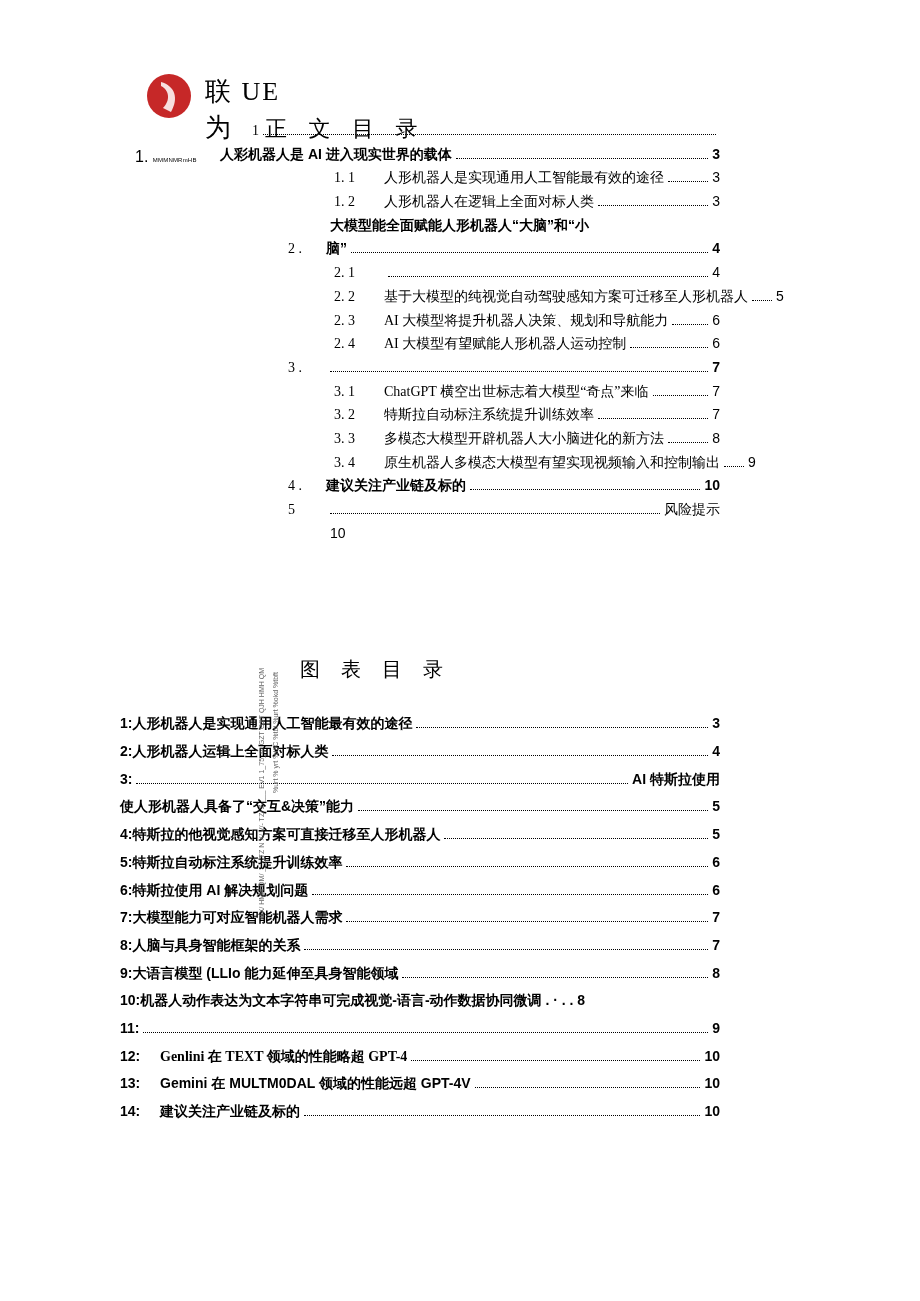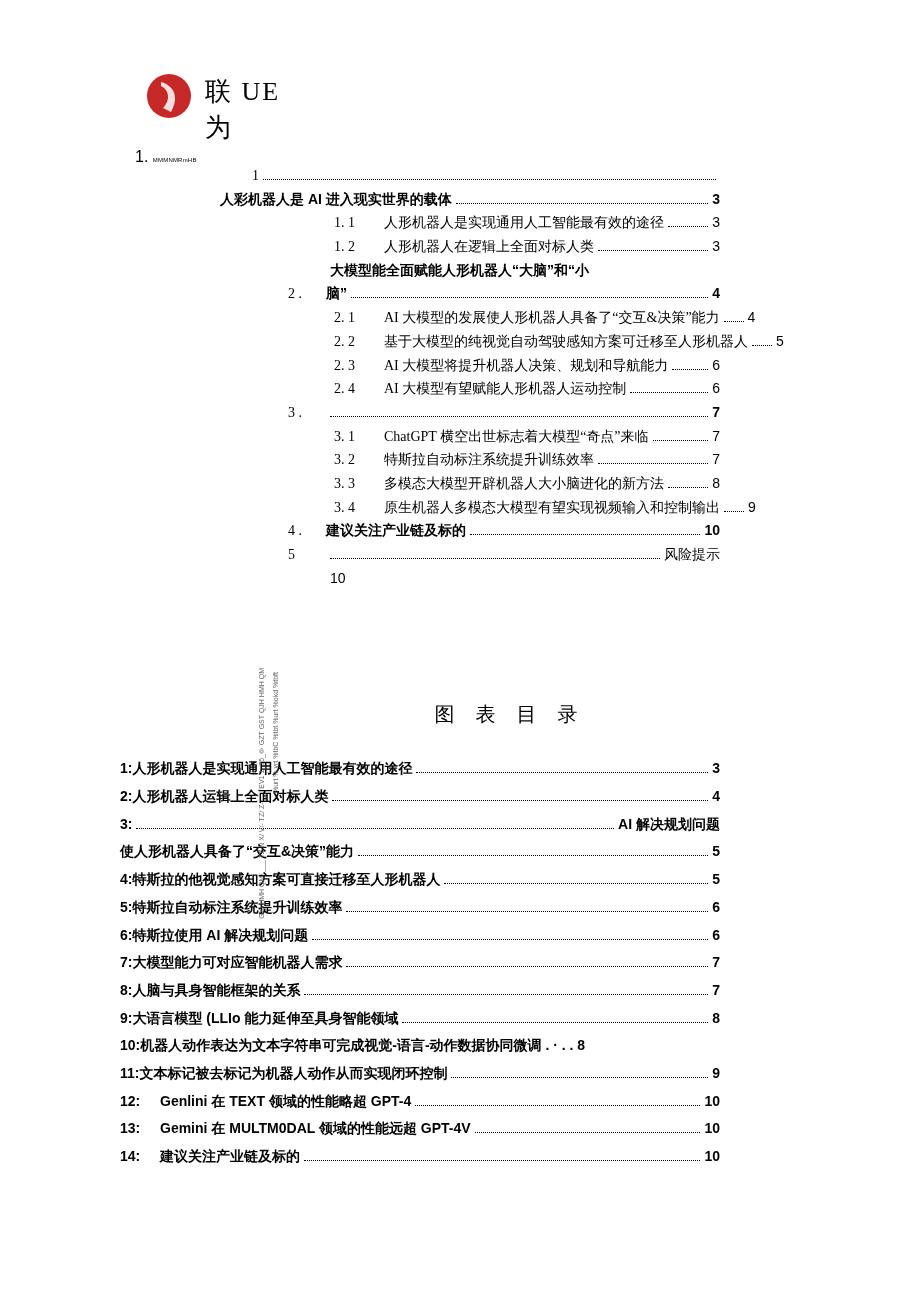--- a/index.html
+++ b/index.html
@@ -1,37 +1,37 @@
 <!DOCTYPE html>
 <html><head>
 <meta charset="utf-8">
 <style>
 html,body{margin:0;padding:0;background:#fff;font-family:"SimSun","宋体","Microsoft YaHei",serif;color:#000;font-size:14px;line-height:1.55}
-.page{width:780px;min-height:1301px;box-sizing:border-box;padding:83px 60px 40px 95px;position:relative}
+.page{width:780px;min-height:1301px;box-sizing:border-box;padding:38px 60px 40px 95px;position:relative}
 .logo{position:absolute;left:145px;top:72px;width:48px;height:48px;border-radius:4px;overflow:hidden}
 .logo svg{width:100%;height:100%}
 .brand1{position:absolute;left:205px;top:72px;font-size:26px;letter-spacing:2px}
 .brand2{position:absolute;left:205px;top:108px;font-size:26px}
 .title-main{position:absolute;left:265px;top:112px;font-size:22px;letter-spacing:8px;font-family:"KaiTi","楷体",serif}
 .one{position:absolute;left:135px;top:145px;font-size:16px;font-family:sans-serif}
 .tiny{font-size:6px;font-family:sans-serif;letter-spacing:.2px}
 .toc{margin-top:82px;margin-left:25px}
 .row{display:flex;align-items:baseline;margin:2px 0;white-space:nowrap}
 .n2{min-width:50px;padding-left:4px}
 .lead{white-space:pre}
 .txt{font-family:"SimSun","宋体",serif}
 .bold{font-weight:700;font-family:"SimHei","黑体","Microsoft YaHei",sans-serif}
 .dots{flex:1;border-bottom:1.6px dotted #000;margin:0 4px 3px 4px;min-width:20px}
 .pg{font-family:sans-serif}
 .indent-a{margin-left:100px}
 .indent-b{margin-left:210px}
 .indent-c{margin-left:168px}
 .indent-c2{margin-left:132px}
 .sec-num{display:inline-block;min-width:38px}
-.title-figs{text-align:center;font-size:20px;letter-spacing:8px;margin:110px 0 28px 180px;font-family:"KaiTi","楷体",serif}
+.title-figs{font-size:20px;letter-spacing:8px;margin:110px 0 28px 180px;font-family:"KaiTi","楷体",serif}
 .figs .row{margin:6px 0}
 .fig-left{margin-left:170px}
 .fig-left2{margin-left:0}
 .fn{font-family:sans-serif;font-weight:700}
 .vertical{position:absolute;left:272px;top:672px;width:14px;font-size:7px;line-height:1;color:#666;writing-mode:vertical-rl;transform:rotate(180deg);font-family:sans-serif;letter-spacing:0}
 .v2{left:258px;top:668px}
 .sub10{margin-left:210px;font-family:sans-serif;font-size:14px}
 </style>
 </head>
 <body>
@@ -39,20 +39,21 @@
 <div class="page">
 
   <div class="logo">
     <svg viewBox="0 0 48 48">
         <circle cx="24" cy="24" r="22" fill="#c62828"></circle>
         <path d="M16 10 C 30 14 34 26 26 40 L18 36 C 26 28 24 18 16 14 Z" fill="#fff" opacity=".85"></path>
       </svg>
   </div>
   <div class="brand1">联 UE</div>
   <div class="brand2">为</div>
+  <div class="title-main">正 文 目 录</div>
   <div class="one">
     <span>1.</span>
     <span class="tiny">MMMNMRmHB</span>
   </div>
 
   <div class="toc">
 
     <div class="row indent-c2">
       <span class="lead">1</span>
       <span class="dots"></span>
@@ -80,21 +81,20 @@
       <span class="txt bold">大模型能全面赋能人形机器人“大脑”和“小</span>
     </div>
     <div class="row indent-c">
       <span class="sec-num"><span>2</span> .</span>
       <span class="txt bold">脑”</span>
       <span class="dots"></span>
       <span class="pg bold">4</span>
     </div>
     <div class="row indent-b">
       <span class="n2">2. 1</span>
-      <span class="txt">AI 大模型的发展使人形机器人具备了“交互&amp;决策”能力</span>
       <span class="dots"></span>
       <span class="pg">4</span>
     </div>
     <div class="row indent-b">
       <span class="n2">2. 2</span>
       <span class="txt">基于大模型的纯视觉自动驾驶感知方案可迁移至人形机器人</span>
       <span class="dots"></span>
       <span class="pg">5</span>
     </div>
     <div class="row indent-b">
@@ -165,21 +165,21 @@
       </div>
       <div class="row fig-left">
         <span class="fn">2:</span>
         <span class="txt bold">人形机器人运辑上全面对标人类</span>
         <span class="dots"></span>
         <span class="pg bold">4</span>
       </div>
       <div class="row fig-left">
         <span class="fn">3:</span>
         <span class="dots"></span>
-        <span class="txt bold">AI 解决规划问题</span>
+        <span class="txt bold">AI 特斯拉使用</span>
       </div>
       <div class="row fig-left">
         <span class="txt bold">使人形机器人具备了“交互&amp;决策”能力</span>
         <span class="dots"></span>
         <span class="pg bold">5</span>
       </div>
       <div class="row fig-left">
         <span class="fn">4:</span>
         <span class="txt bold">特斯拉的他视觉感知方案可直接迁移至人形机器人</span>
         <span class="dots"></span>
@@ -214,27 +214,26 @@
         <span class="txt bold">大语言模型  (LLIo 能力延伸至具身智能领域</span>
         <span class="dots"></span>
         <span class="pg bold">8</span>
       </div>
       <div class="row fig-left2">
         <span class="fn">10:</span>
         <span class="txt bold">机器人动作表达为文本字符串可完成视觉-语言-动作数据协同微调 . · . . 8</span>
       </div>
       <div class="row fig-left2">
         <span class="fn">11:</span>
-        <span class="txt bold">文本标记被去标记为机器人动作从而实现闭环控制</span>
         <span class="dots"></span>
         <span class="pg bold">9</span>
       </div>
       <div class="row fig-left2">
         <span class="fn" style="min-width:40px">12:</span>
-        <span class="txt bold" style="font-family:Liberation Sans, sans-serif">Genlini 在 TEXT 领域的性能略超 GPT-4</span>
+        <span class="txt bold" style="font-family:Liberation Serif, serif">Genlini 在 TEXT 领域的性能略超 GPT-4</span>
         <span class="dots"></span>
         <span class="pg bold">10</span>
       </div>
       <div class="row fig-left2">
         <span class="fn" style="min-width:40px">13:</span>
         <span class="txt bold" style="font-family:sans-serif">Gemini 在 MULTM0DAL 领域的性能远超 GPT-4V</span>
         <span class="dots"></span>
         <span class="pg bold">10</span>
       </div>
       <div class="row fig-left2">

